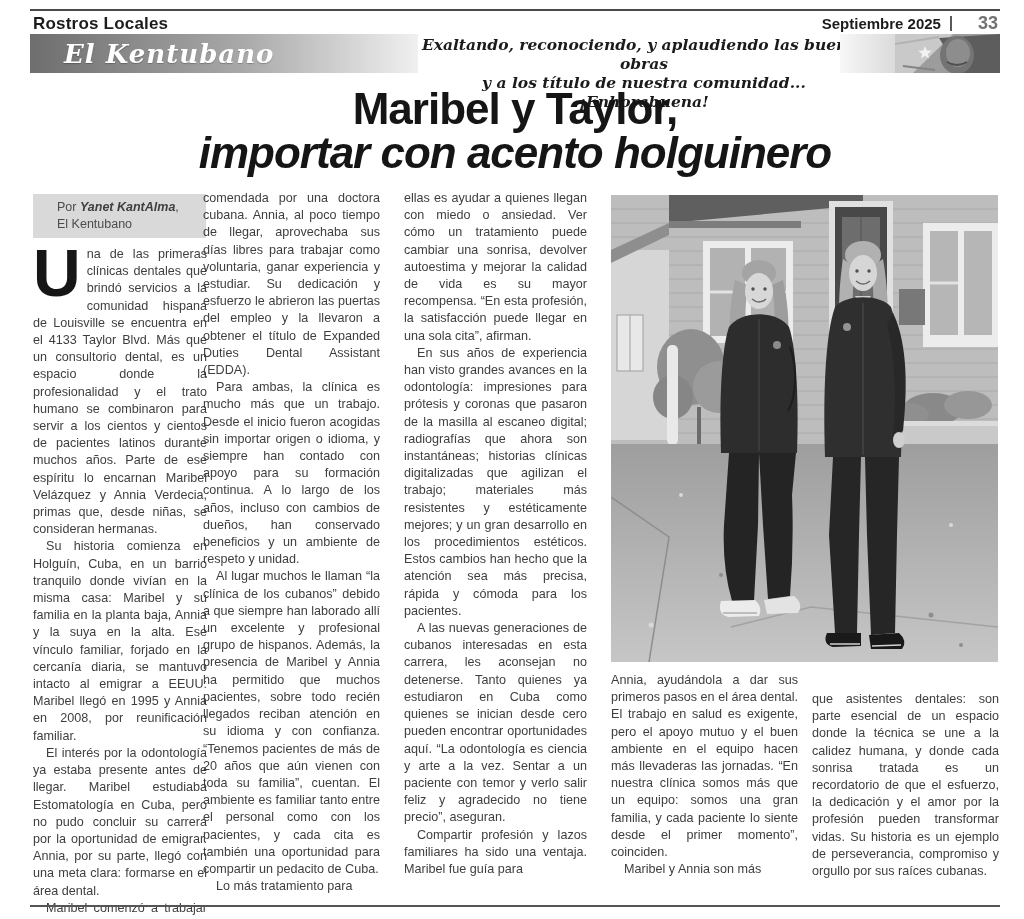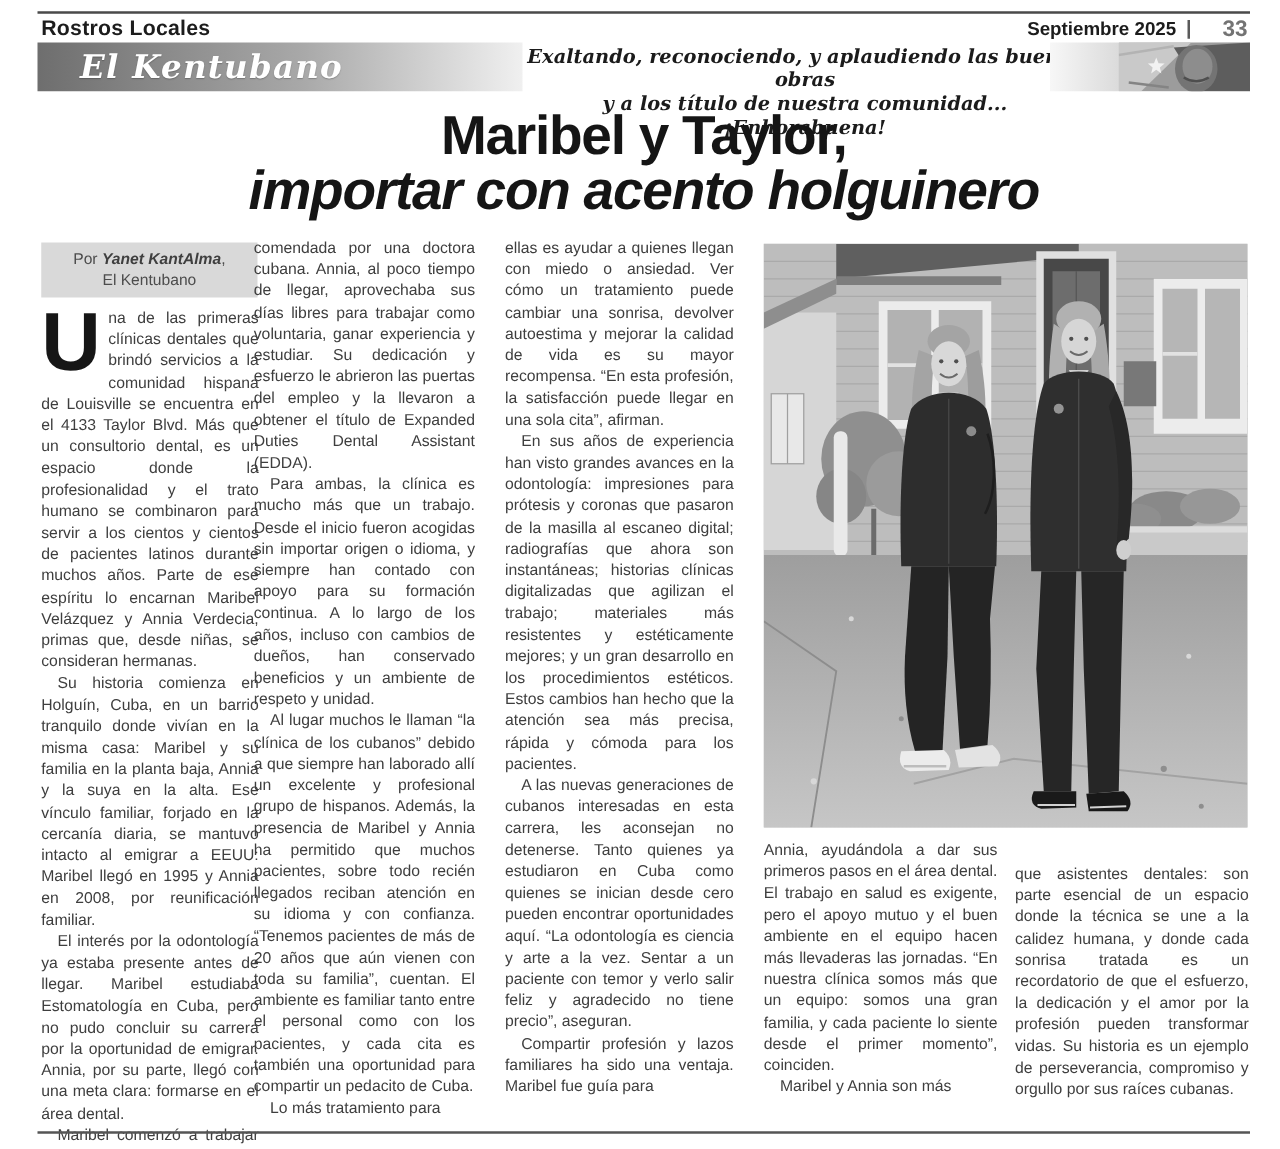--- a/index.html
+++ b/index.html
@@ -28,22 +28,22 @@
            font-size:15.5px;line-height:19px;color:#1b1b1b;padding-top:1px;}
   .banner-art-box{position:absolute;right:0;top:0;width:160px;height:39px;
             background:linear-gradient(to right,#f7f7f7,#a5a5a5);}
   .banner-art-box svg{position:absolute;right:0;top:0;}
   
   .headline{position:absolute;left:30px;top:86px;width:970px;text-align:center;color:#151515;}
   .headline .l1{font-size:44px;line-height:45px;font-weight:800;letter-spacing:-1px;}
   .headline .l2{font-size:44px;line-height:44px;font-weight:800;font-style:italic;letter-spacing:-1px;}
   
   .byline-box{position:absolute;left:33px;top:194px;width:173px;height:44px;background:#d9d9d9;
-              text-align:center;font-size:12.5px;line-height:17px;color:#4c4c4c;padding-top:5px;
-              box-sizing:border-box;}
+              font-size:12.5px;line-height:17px;color:#4c4c4c;padding-top:5px;
+              box-sizing:border-box;padding-left:24px;}
   .byline-box .author{font-weight:700;font-style:italic;color:#3f3f3f;}
   
   .col{position:absolute;font-size:12.6px;line-height:17.2px;text-align:justify;
        color:#3e3e3e;hyphens:auto;-webkit-hyphens:auto;}
   .col p{margin:0;}
   .col p.ind{text-indent:13px;}
   .col1{left:33px;top:246px;width:174px;}
   .col2{left:203px;top:190px;width:177px;}
   .col3{left:404px;top:190px;width:183px;}
   .col4{left:611px;top:672px;width:187px;}

